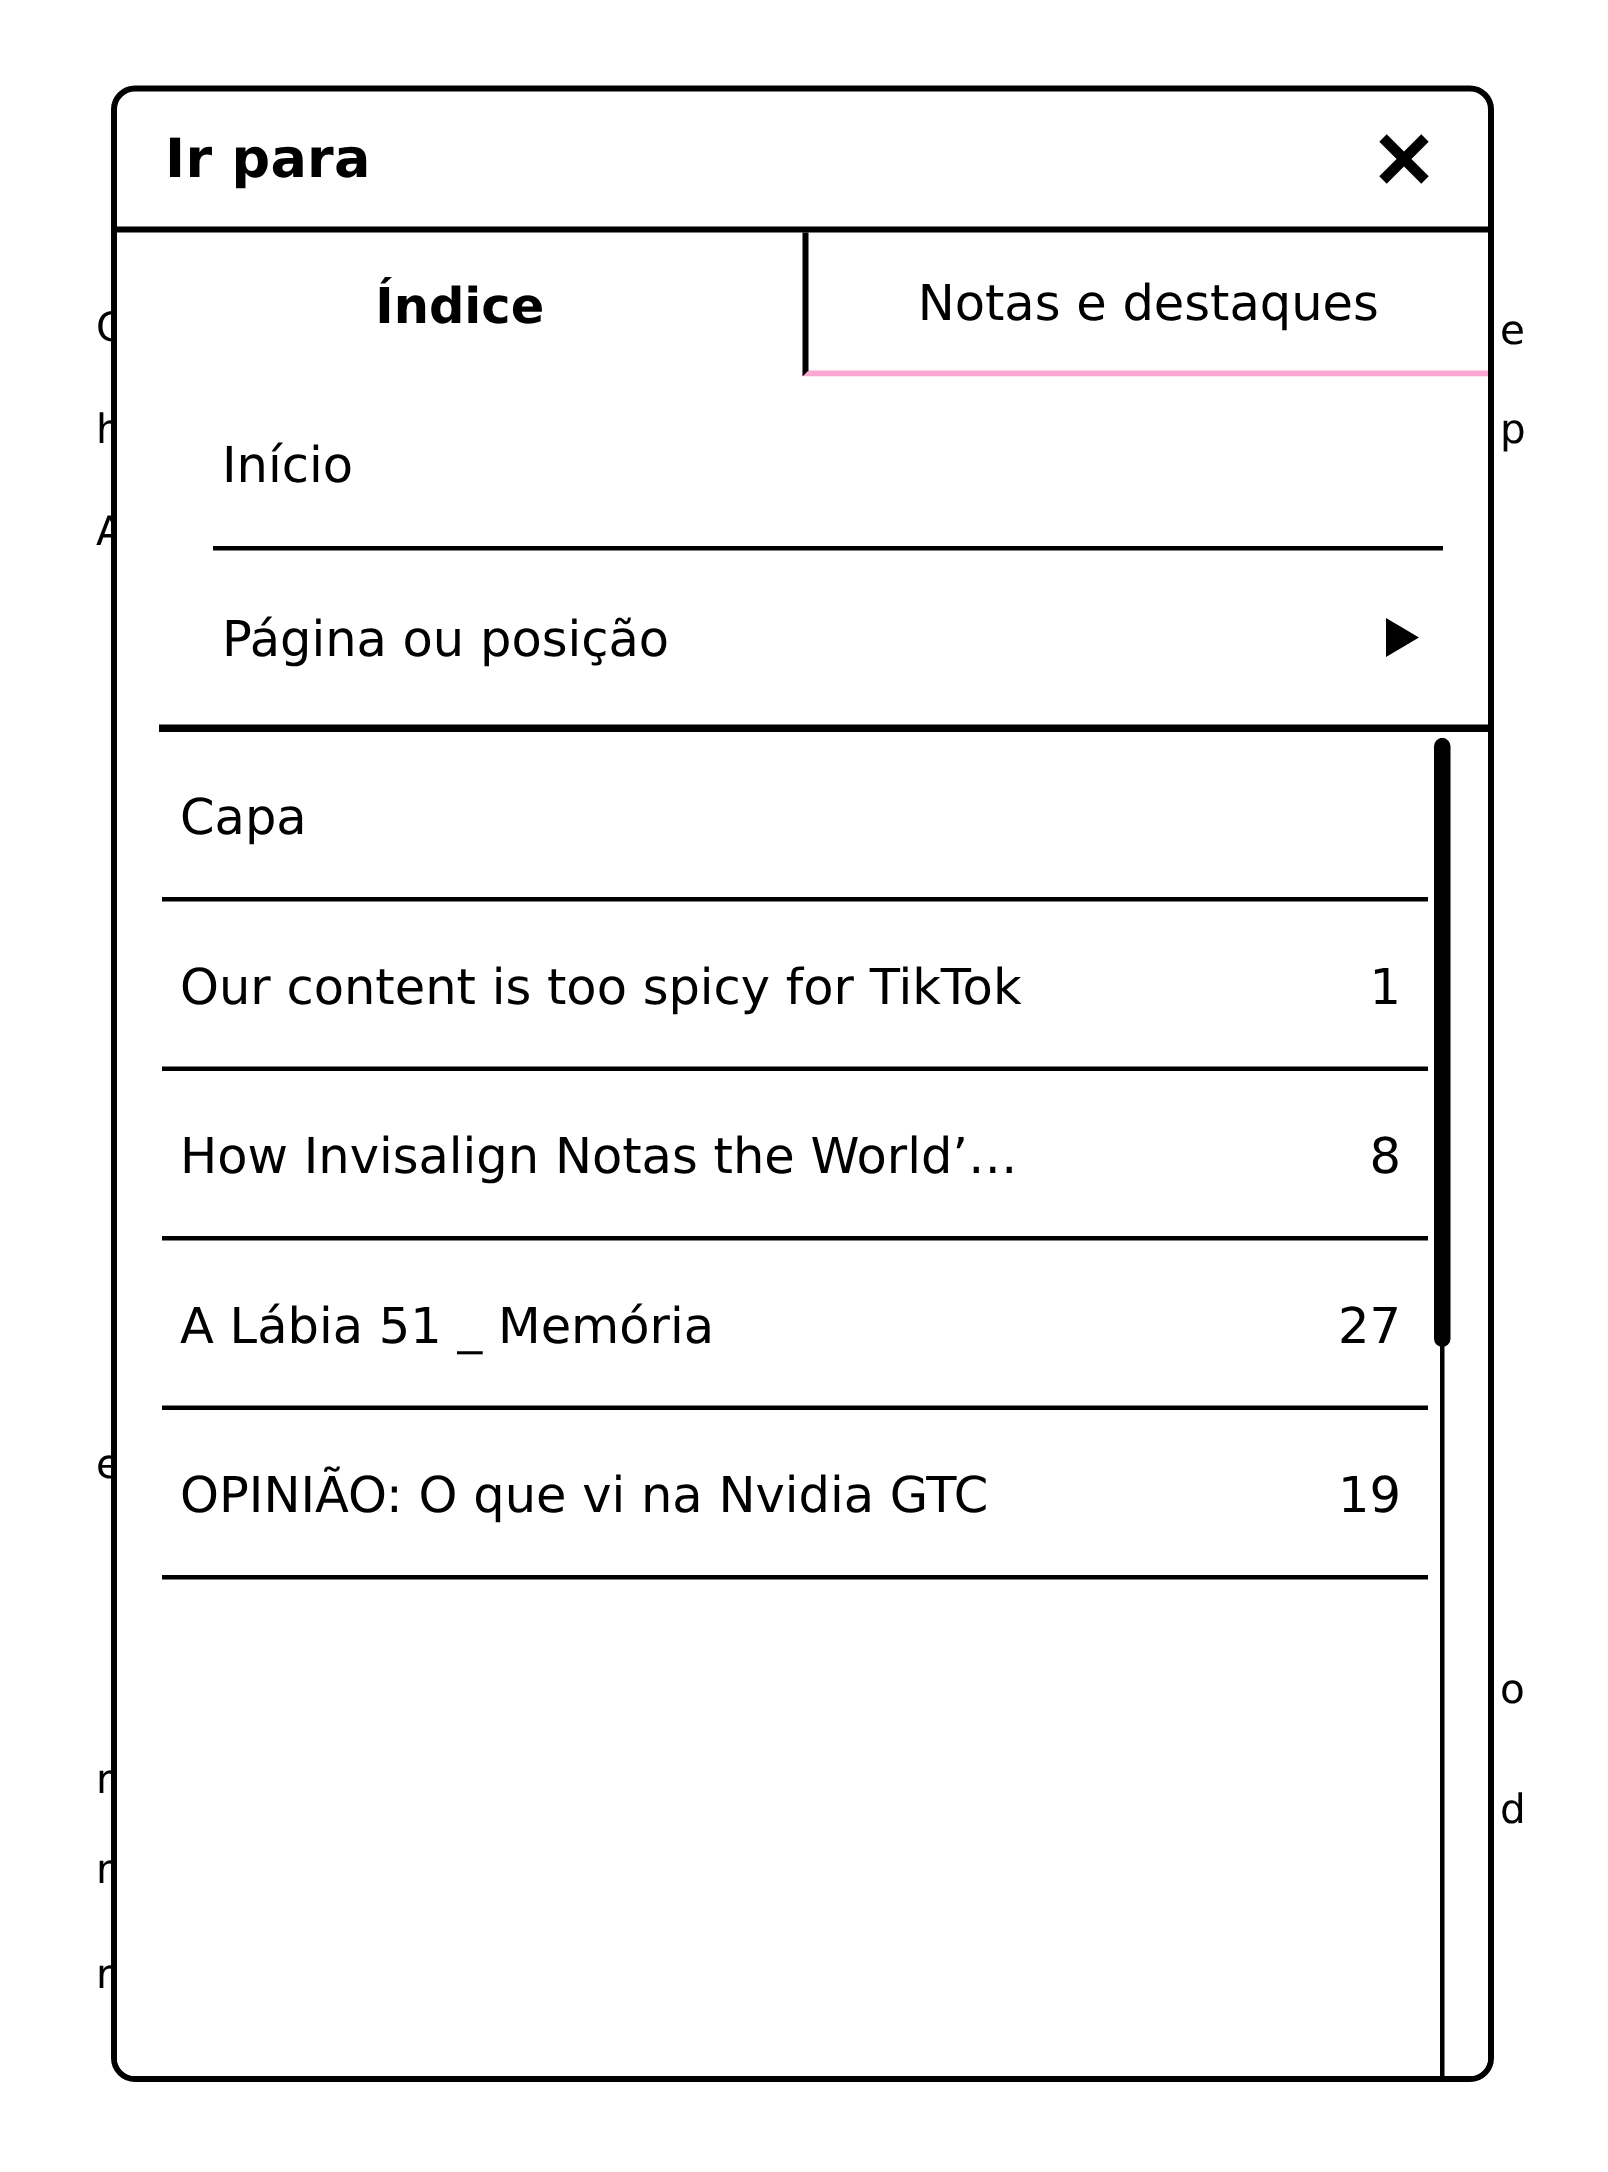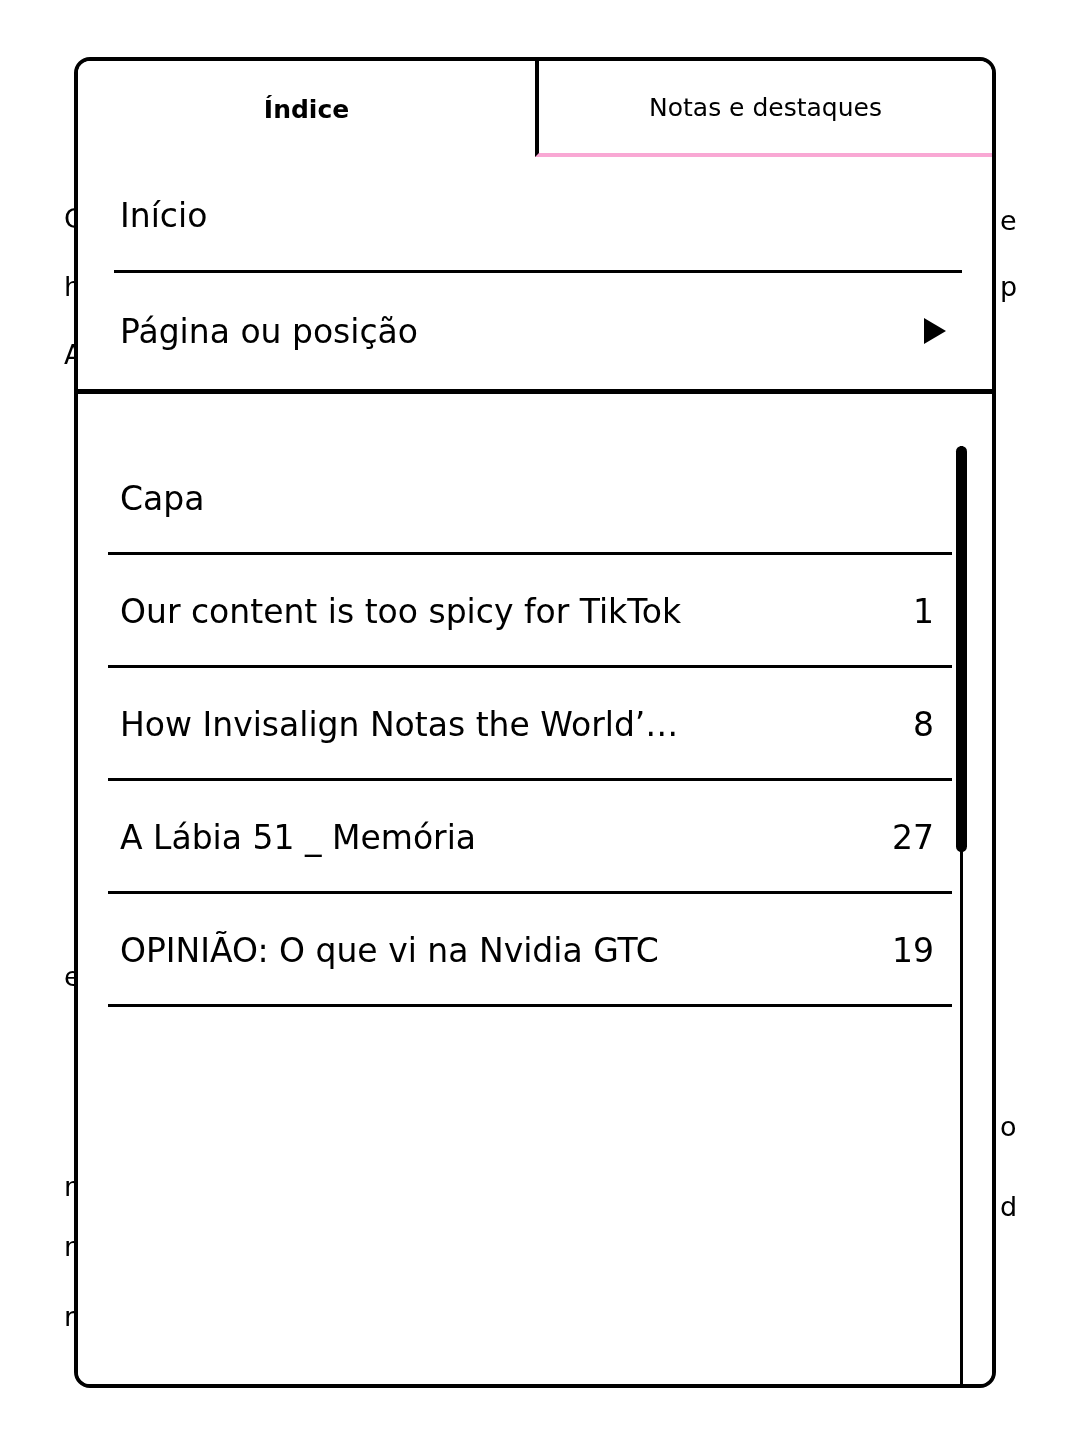--- a/index.html
+++ b/index.html
@@ -86,21 +86,21 @@
   .tab-row {
     height: 96px;
     flex: 0 0 96px;
     display: flex;
     align-items: stretch;
   }
   .tab {
     display: flex;
     align-items: center;
     justify-content: center;
-    font-size: 25px;
+    font-size: 33px;
     color: #000000;
     cursor: pointer;
     background: #ffffff;
   }
   .tab-active {
     flex: 0 0 457px;
     font-weight: 700;
   }
   .tab-inactive {
     flex: 1 1 auto;
@@ -109,20 +109,21 @@
     border-bottom: 4px solid #f9a8d4;
     border-right: 4px solid #000000;
     margin-right: -4px;
   }
 
   
   .nav-section {
     flex: 0 0 auto;
     border-bottom: 5px solid #000000;
     background: #ffffff;
+    margin-left: 28px;
   }
   .nav-row {
     position: relative;
     height: 116px;
     display: flex;
     align-items: center;
     padding: 0 32px 0 42px;
     cursor: pointer;
   }
   .nav-row-label {
@@ -145,21 +146,20 @@
     display: flex;
     align-items: center;
   }
 
   
   .toc-area {
     position: relative;
     flex: 1 1 auto;
     overflow: hidden;
     background: #ffffff;
-    margin-top: 48px;
   }
   .toc-list {
     position: absolute;
     left: 0;
     top: 0;
     right: 0;
     bottom: 0;
     padding-right: 40px;
   }
   .toc-row {
@@ -234,20 +234,28 @@
     <div class="bg-line" style="left:64px;top:962px;">e</div>
     <div class="bg-line" style="left:1000px;top:1112px;">o</div>
     <div class="bg-line" style="left:64px;top:1172px;">m</div>
     <div class="bg-line" style="left:1000px;top:1192px;">d</div>
     <div class="bg-line" style="left:64px;top:1232px;">n</div>
     <div class="bg-line" style="left:64px;top:1302px;">r</div>
   </div>
 
   <div id="goto-dialog">
 
+    <div class="dlg-header">
+      <div class="dlg-title">Ir para</div>
+      <div class="close-btn">
+        <svg width="44" height="44" viewBox="0 0 44 44" aria-hidden="true">
+          <path d="M8 8 L36 36 M36 8 L8 36" stroke="#000000" stroke-width="7" stroke-linecap="butt"></path>
+        </svg>
+      </div>
+    </div>
 
     <div class="tab-row">
       <div class="tab tab-active">Índice</div>
       <div class="tab tab-inactive">Notas e destaques</div>
     </div>
 
     <div class="nav-section">
       <div class="nav-row">
         <span class="nav-row-label">Início</span>
         <div class="nav-row-sep"></div>

